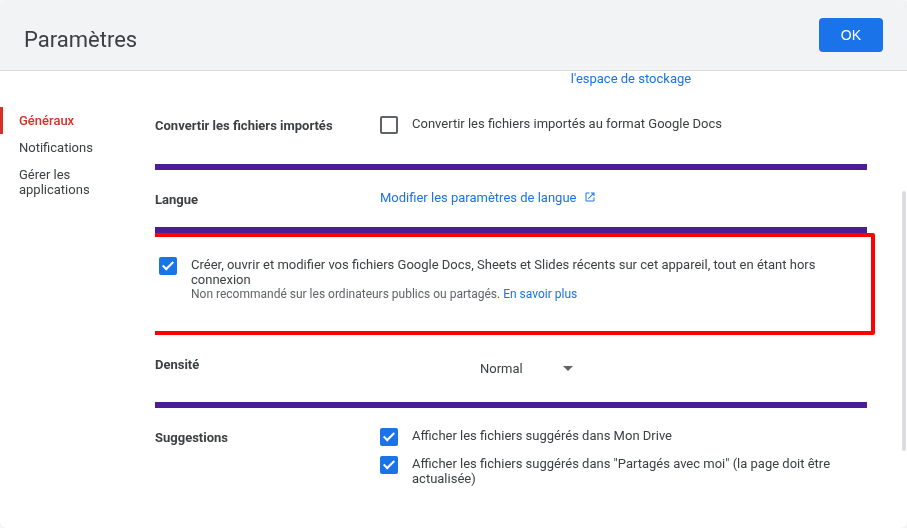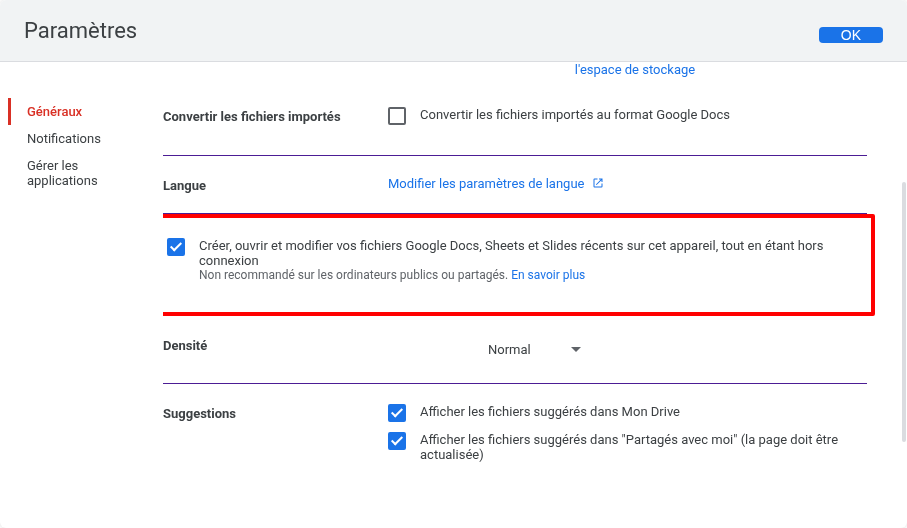--- a/index.html
+++ b/index.html
@@ -32,36 +32,35 @@
   .header-title {
     font-size: 22px;
     color: #3c4043;
     font-weight: 400;
   }
   .ok-btn {
     background: #1a73e8;
     color: #fff;
     border: none;
     border-radius: 4px;
-    padding: 0 22px;
+    padding: 9px 22px;
     font-size: 14px;
     font-weight: 500;
     cursor: pointer;
   }
   .body {
     display: flex;
     flex: 1;
     overflow: hidden;
     position: relative;
   }
   .sidebar {
     width: 155px;
     padding-top: 36px;
     flex-shrink: 0;
-    margin-left: 8px;
   }
   .sidebar-item {
     padding: 6px 16px;
     font-size: 13px;
     cursor: pointer;
     color: #3c4043;
     border-left: 3px solid transparent;
   }
   .sidebar-item.active {
     color: #d93025;
@@ -73,21 +72,21 @@
     padding-right: 40px;
     overflow-y: auto;
   }
   .link {
     color: #1a73e8;
     cursor: pointer;
     text-decoration: none;
   }
   .section {
     display: flex;
-    border-bottom: 1px solid #4c1d95;
+    border-bottom: 6px solid #4c1d95;
     padding: 20px 0;
   }
   .section.no-border { border-bottom: none; }
   .section.highlight {
     border: 4px solid #ff0000;
     border-radius: 2px;
     padding: 20px 10px 20px 10px;
     margin-left: -10px;
     margin-right: -8px;
   }

